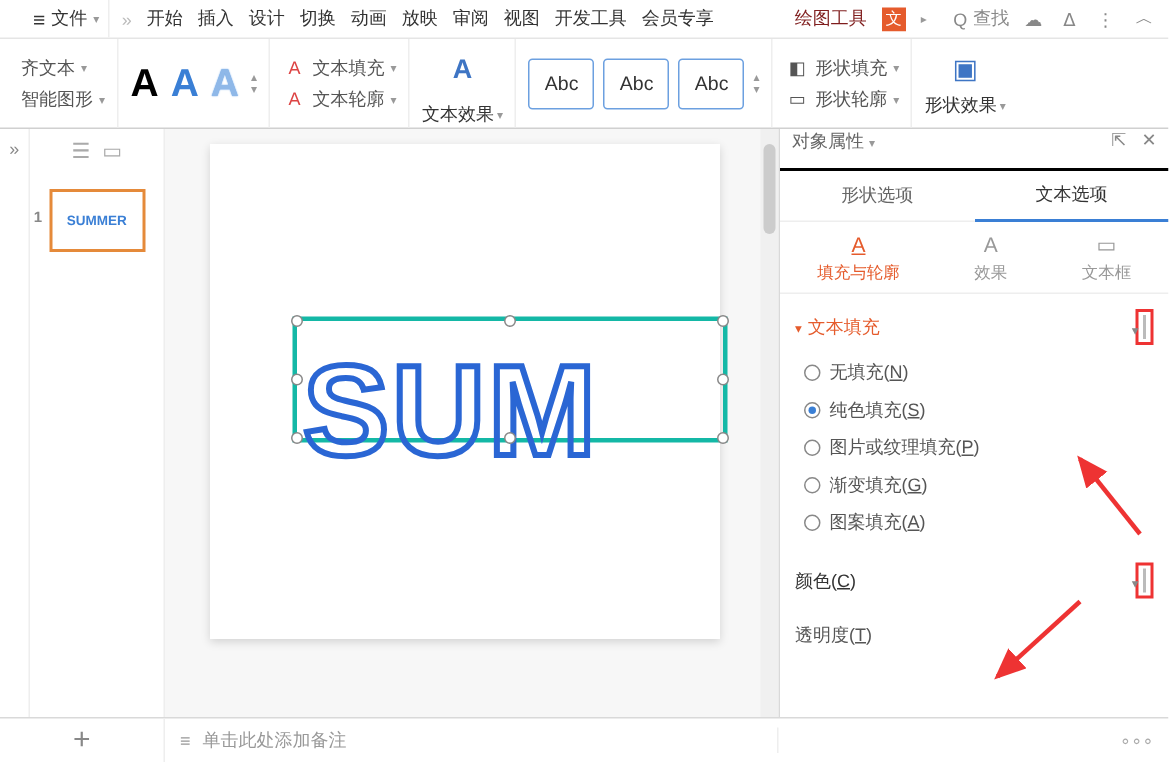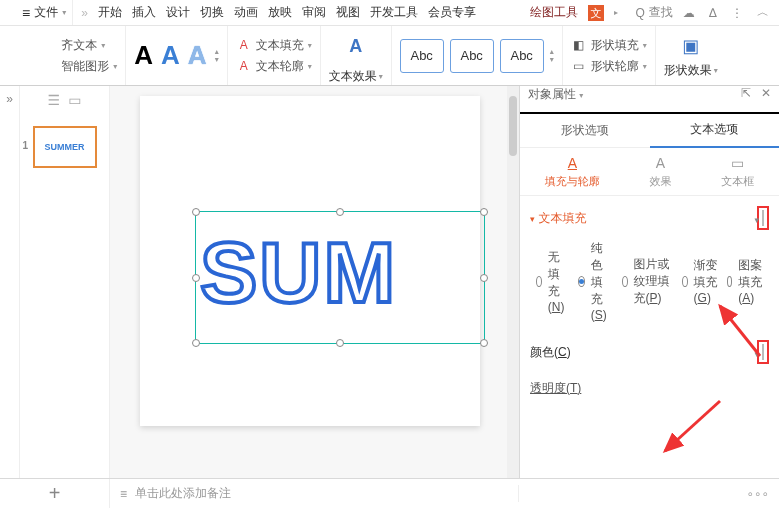--- a/index.html
+++ b/index.html
@@ -11,21 +11,21 @@
   .file-group { display: flex; align-items: center; gap: 4px; padding: 0 6px; border-right: 1px solid #eee; height: 100%; }
   .file-icon { font-size: 14px; }
   .tabs { display: flex; align-items: center; gap: 10px; padding: 0 8px; flex: 1; overflow: hidden; white-space: nowrap; }
   .tab { cursor: pointer; }
   .tab.active { color: #7f1d1d; margin-left: 44px; }
   .tab-x { display:inline-block; width:16px; height:16px; background:#e55b2c; color:#fff; text-align:center; line-height:16px; font-size:11px; }
   .top-right { display: flex; align-items: center; gap: 14px; padding: 0 10px; color: #888; }
   .search-group { display: flex; align-items: center; gap: 4px; color: #888; }
 
   
-  .ribbon { height: 60px; border-bottom: 1px solid #d0d0d0; display: flex; align-items: stretch; padding: 0 6px; justify-content: center; }
+  .ribbon { height: 60px; border-bottom: 1px solid #d0d0d0; display: flex; align-items: stretch; padding: 0 6px; }
   .rgroup { display: flex; flex-direction: column; justify-content: center; padding: 0 8px; border-right: 1px solid #eee; gap: 4px; }
   .rgroup.row { flex-direction: row; align-items: center; gap: 8px; }
   .ritem { display: flex; align-items: center; gap: 4px; color: #555; cursor: pointer; white-space: nowrap; }
   .caret { font-size: 8px; color: #999; }
   .big-a { font-size: 26px; font-weight: 900; font-family: Arial Black, sans-serif; }
   .a-solid { color: #000; }
   .a-blue { color: #3a7fd5; }
   .a-outline { color: #8fb8e8; text-shadow: 0 0 1px #4a90e2; }
   .icon-sm { width: 16px; height: 16px; display: inline-flex; align-items: center; justify-content: center; }
   .thin-a { width: 30px; height: 40px; border-radius: 2px; display:flex; align-items:center; justify-content:center; font-size:18px; color:#3e75c4; font-weight:600; }
@@ -38,21 +38,21 @@
   .left-rail { width: 20px; border-right: 1px solid #eee; display:flex; flex-direction:column; align-items:center; gap:10px; padding-top:6px; color:#888; }
   .thumb-col { width: 90px; border-right: 1px solid #eee; display:flex; flex-direction:column; align-items:center; padding-top: 40px; position: relative; }
   .thumb-tools { position:absolute; top:6px; left:0; right:0; display:flex; gap:8px; justify-content:center; color:#aaa; font-size:14px; }
   .thumb { width: 64px; height: 42px; border: 2px solid #e58a3a; background:#fff; display:flex; align-items:center; justify-content:center; font-size:9px; font-weight:700; color:#3a7fd5; position:relative; }
   .thumb-num { position:absolute; left:-12px; top:12px; font-size:10px; color:#888; }
 
   .canvas-area { flex: 1; background: #f7f7f7; position: relative; overflow: hidden; }
   .scrollbar-v { position:absolute; right:0; top:0; bottom:0; width:12px; background:#f0f0f0; }
   .scroll-thumb { position:absolute; top:10px; width:8px; left:2px; height:60px; background:#ccc; border-radius:4px; }
   .slide { position:absolute; left:30px; top:10px; width:340px; height:330px; background:#fff; box-shadow: 0 2px 6px rgba(0,0,0,0.15); }
-  .textbox { position:absolute; left:55px; top:115px; width:290px; height:133px; border:1px solid #14b8a6; }
+  .textbox { position:absolute; left:55px; top:115px; width:290px; height:84px; border:3px solid #14b8a6; }
   .handle { position:absolute; width:8px; height:8px; background:#fff; border:1px solid #888; border-radius:50%; }
   .h-tl{top:-4px;left:-4px}.h-tm{top:-4px;left:50%;margin-left:-4px}.h-tr{top:-4px;right:-4px}
   .h-ml{top:50%;left:-4px;margin-top:-4px}.h-mr{top:50%;right:-4px;margin-top:-4px}
   .h-bl{bottom:-4px;left:-4px}.h-bm{bottom:-4px;left:50%;margin-left:-4px}.h-br{bottom:-4px;right:-4px}
   .big-text { font-size: 86px; font-weight: 800; letter-spacing: 2px; color: transparent; -webkit-text-stroke: 4px #2a66d4; font-family: Arial, sans-serif; line-height: 120px; padding-left: 4px; white-space: nowrap; overflow: hidden; }
 
   
   .panel { width: 260px; border-left: 1px solid #d9d9d9; display:flex; flex-direction:column; background:#fff; position:relative; }
   .panel-header { height: 28px; display:flex; justify-content:space-between; padding:0 8px; border-bottom:2px solid #000000; color:#666; }
   .panel-header .icons { display:flex; gap:10px; color:#888; }
@@ -61,27 +61,27 @@
   .ptab.active { border-bottom: 2px solid #3a7fd5; color:#333; font-weight:500; }
   .subtabs { height: 48px; display:flex; align-items:flex-end; justify-content:space-around; border-bottom:1px solid #eee; padding-bottom:6px; }
   .subtab { display:flex; flex-direction:column; align-items:center; gap:3px; font-size:11px; color:#999; cursor:pointer; }
   .subtab.active { color:#e55b2c; }
   .subtab .ico { width:20px; height:16px; display:flex; align-items:center; justify-content:center; font-size:14px; }
   .section-title { display:flex; align-items:center; justify-content:space-between; padding: 10px 10px 6px; color:#e55b2c; font-size:12px; }
   .section-title .tri { font-size:9px; margin-right:4px; }
   .combo { width: 110px; height: 22px; border:1px solid #bbb; background:#fff; position:relative; }
   .combo::after { content:"▾"; position:absolute; right:4px; top:4px; font-size:9px; color:#888; }
   .redbox { border: 2px solid #e33; padding: 3px; display:inline-block; }
-  .radios { padding: 4px 16px 10px; display:flex; flex-direction:row; gap:8px; }
+  .radios { padding: 4px 16px 10px; display:flex; flex-direction:column; gap:8px; }
   .radio { display:flex; align-items:center; gap:6px; color:#555; cursor:pointer; }
   .radio .dot { width:11px; height:11px; border:1px solid #888; border-radius:50%; display:inline-flex; align-items:center; justify-content:center; }
   .radio.sel .dot::after { content:""; width:5px; height:5px; background:#3a7fd5; border-radius:50%; }
   .underline { text-decoration: underline; }
   .color-row { display:flex; align-items:center; justify-content:space-between; padding: 8px 10px; text-align: right; }
-  .opacity-row { padding: 8px 10px 0; display:flex; align-items:center; gap:6px; color:#555;text-decoration:underline; }
+  .opacity-row { padding: 8px 10px 0; display:flex; align-items:center; gap:6px; color:#555; }
   .arrow-red { position:absolute; pointer-events:none; }
 
   
   .footer { height: 30px; border-top:1px solid #d9d9d9; display:flex; align-items:center; }
   .add-slide { width: 110px; display:flex; align-items:center; justify-content:center; font-size:20px; color:#888; border-right:1px solid #eee; height:100%; cursor:pointer; }
   .notes { flex:1; display:flex; align-items:center; gap:8px; padding:0 10px; color:#999; border-right:1px solid #eee; }
   .footer-right { width:260px; display:flex; align-items:center; justify-content:flex-end; padding:0 10px; color:#aaa; }
 </style>
 </head>
 <body>

